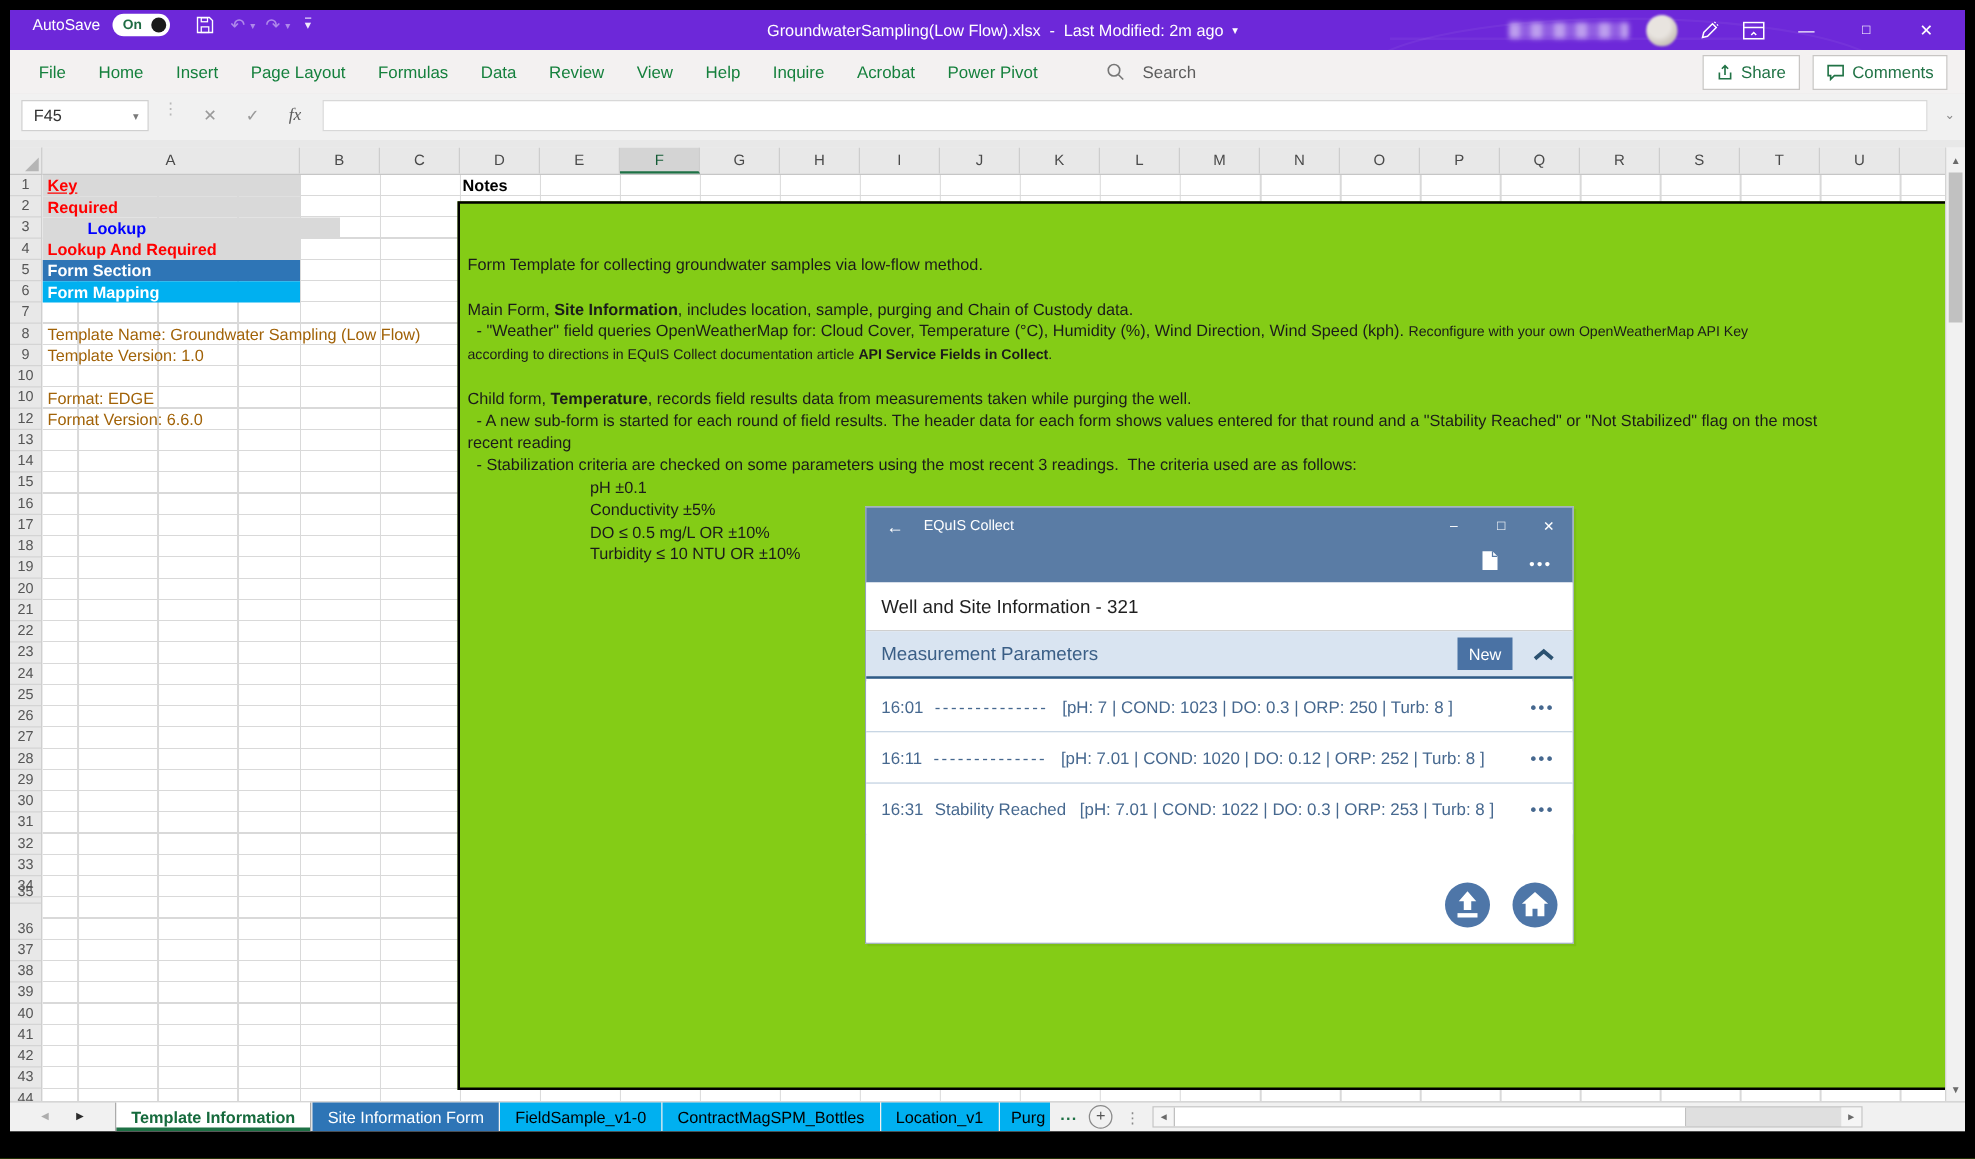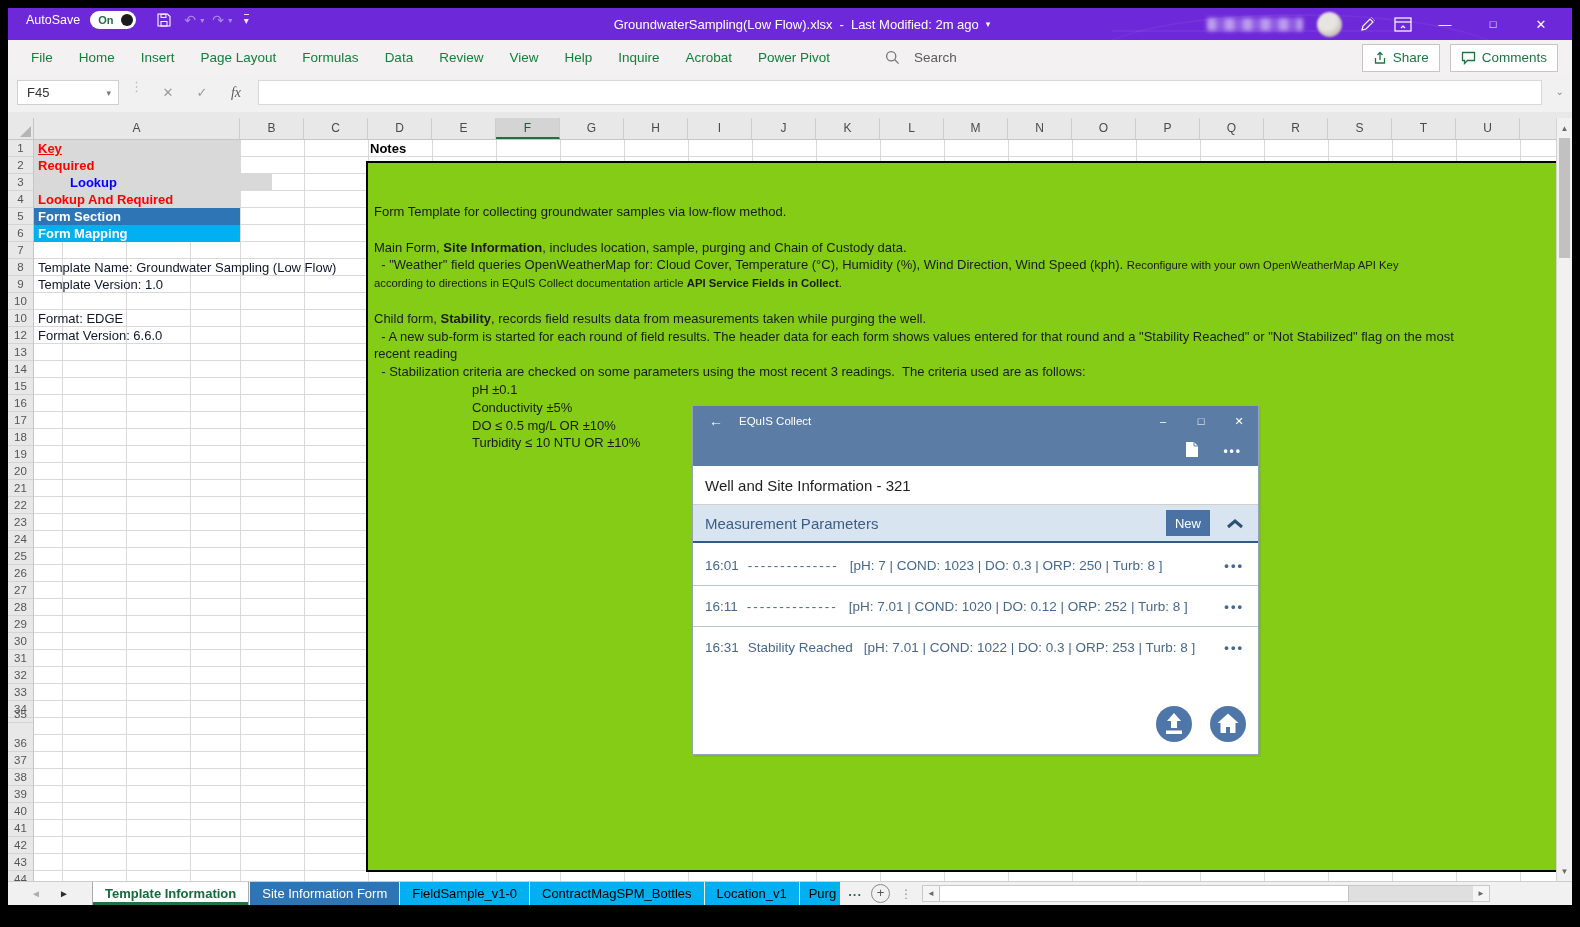--- a/index.html
+++ b/index.html
@@ -61,21 +61,21 @@
   .cells{position:absolute;left:26px;top:22px;right:16px;bottom:0;background:#fff;overflow:hidden;}
   .gridv{position:absolute;inset:0;background:repeating-linear-gradient(to right,#D9D9D9 0 1px,transparent 1px 64px);background-position:206px 0;}
   .gridh{position:absolute;inset:0;background:repeating-linear-gradient(to bottom,transparent 0 16px,#D9D9D9 16px 17px);}
   .cell{position:absolute;left:0;height:17px;line-height:17px;padding-left:4px;font-size:13px;white-space:nowrap;z-index:2;}
   .cell-key{color:#FF0000;font-weight:bold;text-decoration:underline;background:#D9D9D9;width:202px;}
   .cell-required{color:#FF0000;font-weight:bold;background:#D9D9D9;width:202px;}
   .cell-lookup{color:#0000FF;font-weight:bold;background:#D9D9D9;width:202px;}
   .cell-lookup-required{color:#FF0000;font-weight:bold;background:#D9D9D9;width:202px;}
   .cell-form-section{color:#fff;font-weight:bold;background:#2E75B6;width:202px;}
   .cell-form-mapping{color:#fff;font-weight:bold;background:#00B0F0;width:202px;}
-  .cell-plain{color:#0f172a;}
+  .cell-plain{color:#a16207;}
   .notes-label{position:absolute;left:336px;top:0;height:17px;line-height:17px;font-size:13px;font-weight:bold;color:#000;z-index:3;}
   .notesbox{position:absolute;left:332px;top:21px;width:1358px;height:711px;background:#84cc16;border:2px solid #000;box-sizing:border-box;z-index:3;}
   .notes-text{position:absolute;inset:0;padding:40px 8px 0 6px;}
   .nline{height:17.8px;line-height:17.8px;font-size:13px;color:#1b1b1b;white-space:pre;overflow:hidden;}
   .nline .nsmall{font-size:11.3px;}
   .nindent{padding-left:98px;}
 
   
   .app{position:absolute;left:324px;top:242px;width:567px;height:350px;background:#fff;border:1px solid #93A3B8;box-sizing:border-box;box-shadow:2px 2px 0 rgba(0,0,0,.06);}
   .app-head{position:absolute;left:0;top:0;width:100%;height:60px;background:#5A7CA5;color:#fff;}
@@ -331,21 +331,21 @@
       <div class="notes-label">Notes</div>
 
       <div class="notesbox">
         <div class="notes-text">
             <div class="nline"><span>Form Template for collecting groundwater samples via low-flow method.</span></div>
             <div class="nline"></div>
             <div class="nline"><span>Main Form, </span><span style="font-weight: bold;">Site Information</span><span>, includes location, sample, purging and Chain of Custody data.</span></div>
             <div class="nline"><span>  - "Weather" field queries OpenWeatherMap for: Cloud Cover, Temperature (°C), Humidity (%), Wind Direction, Wind Speed (kph). </span><span class="nsmall">Reconfigure with your own OpenWeatherMap API Key</span></div>
             <div class="nline"><span class="nsmall">according to directions in EQuIS Collect documentation article </span><span class="nsmall" style="font-weight: bold;">API Service Fields in Collect</span><span class="nsmall">.</span></div>
             <div class="nline"></div>
-            <div class="nline"><span>Child form, </span><span style="font-weight: bold;">Stability</span><span>, records field results data from measurements taken while purging the well.</span></div>
+            <div class="nline"><span>Child form, </span><span style="font-weight: bold;">Temperature</span><span>, records field results data from measurements taken while purging the well.</span></div>
             <div class="nline"><span>  - A new sub-form is started for each round of field results. The header data for each form shows values entered for that round and a "Stability Reached" or "Not Stabilized" flag on the most</span></div>
             <div class="nline"><span>recent reading</span></div>
             <div class="nline"><span>  - Stabilization criteria are checked on some parameters using the most recent 3 readings.  The criteria used are as follows:</span></div>
             <div class="nline nindent"><span>pH ±0.1</span></div>
             <div class="nline nindent"><span>Conductivity ±5%</span></div>
             <div class="nline nindent"><span>DO ≤ 0.5 mg/L OR ±10%</span></div>
             <div class="nline nindent"><span>Turbidity ≤ 10 NTU OR ±10%</span></div>
           </div>
 
         <div class="app">

